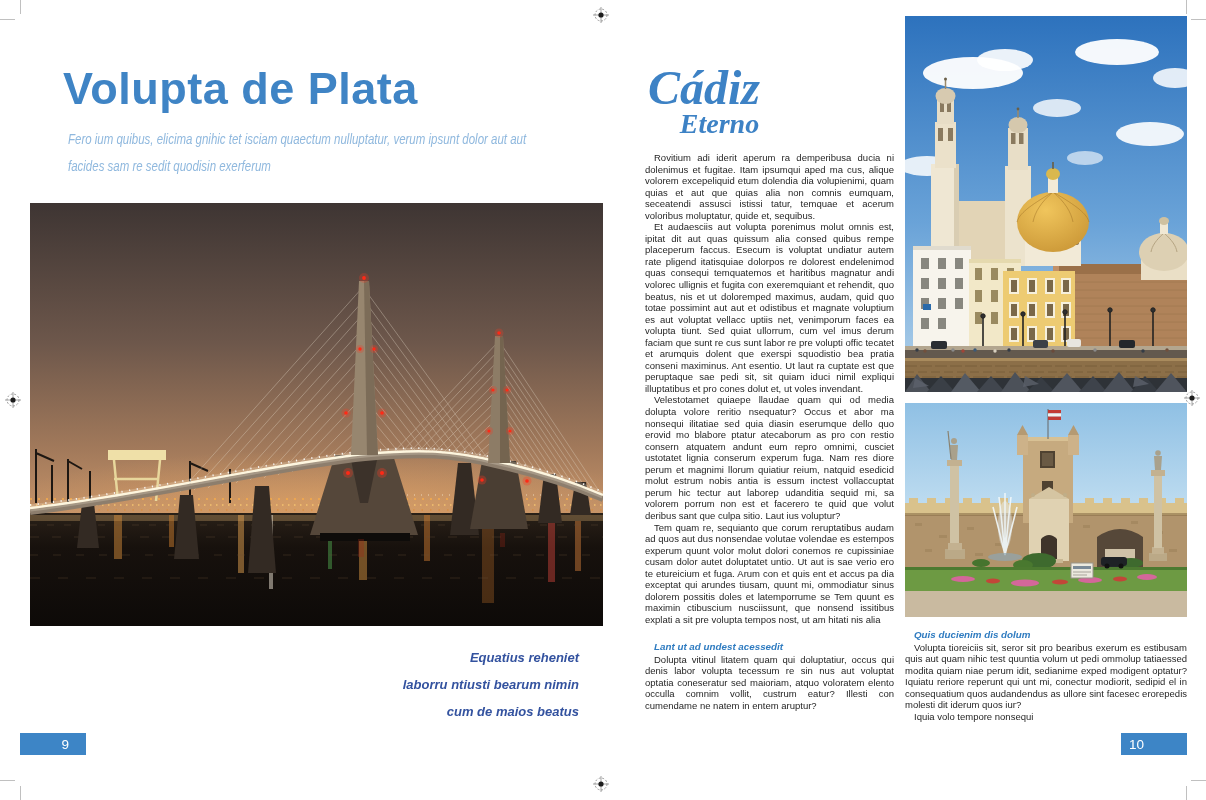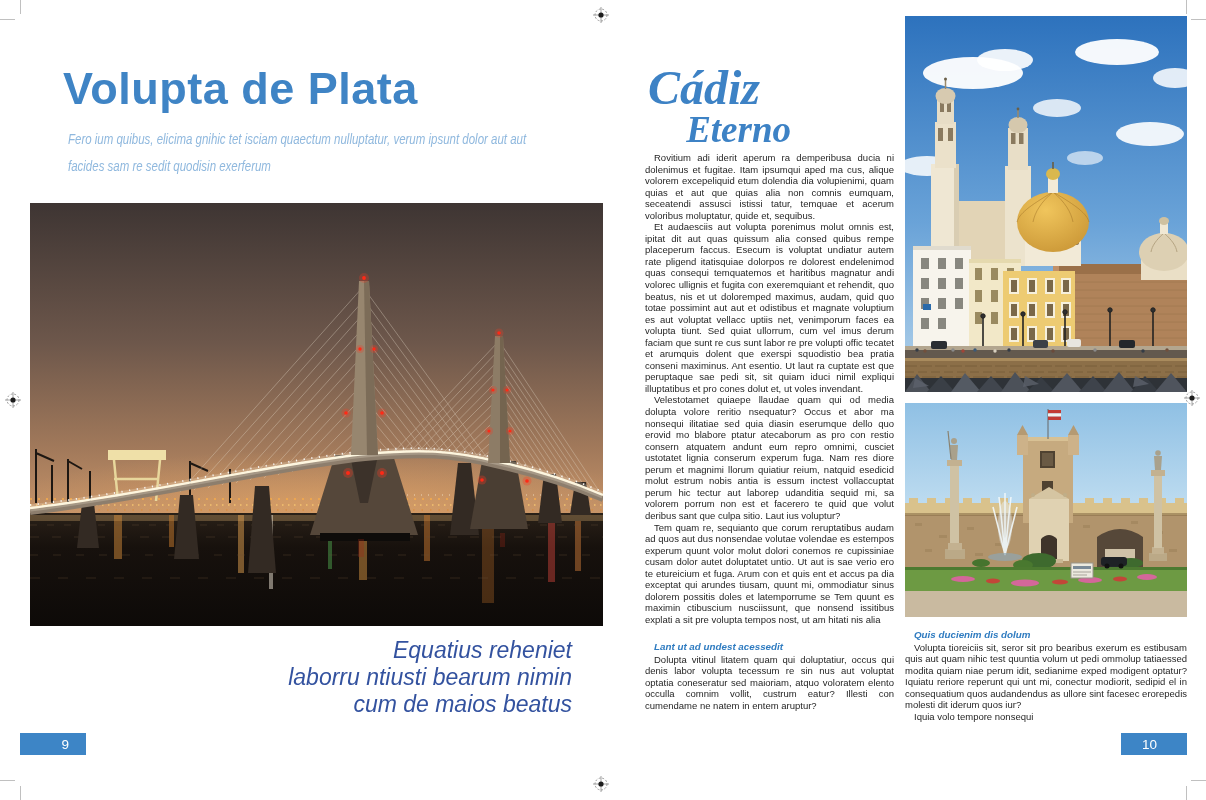--- a/index.html
+++ b/index.html
@@ -10,35 +10,35 @@
   figure{margin:0;position:absolute;overflow:hidden}
   figure svg{display:block;width:100%;height:100%}
 
   
   .kicker{position:absolute;left:63px;top:63px;margin:0;font-size:45px;font-weight:700;
           letter-spacing:.5px;color:#3f84c5}
   .standfirst{position:absolute;left:68px;top:126px;font-size:14px;line-height:27px;
           font-style:italic;color:#8fb8de;transform:scaleX(.82);transform-origin:left top}
   .standfirst span{display:block;white-space:nowrap}
   .bridge{left:30px;top:203px;width:573px;height:423px}
-  .pullquote{position:absolute;left:253px;top:633px;width:315px;margin:4px;font-size:23px;
-          line-height:27px;font-weight:400;font-style:italic;color:#33529f;text-align:right}
+  .pullquote{position:absolute;left:253px;top:633px;width:315px;margin:11px;font-size:13px;
+          line-height:27px;font-weight:700;font-style:italic;color:#33529f;text-align:right}
   .pullquote span{display:block}
 
   
   .folio{position:absolute;top:733px;width:66px;height:22px;background:#3d85c6;color:#fff;
          font-size:13.5px;display:flex;align-items:center;box-sizing:border-box}
   .folio.fleft{left:20px;justify-content:flex-end;padding-right:17px}
-  .folio.fright{left:1121px;justify-content:flex-start;padding-left:21px}
+  .folio.fright{left:1121px;justify-content:flex-start;padding-left:8px}
 
   
   .headline{position:absolute;left:648px;top:64px;width:146px;
             font-family:"Liberation Serif",serif;font-style:italic;color:#3d82c5}
   .headline .main{font-size:48px;font-weight:700;line-height:1.02;margin:0}
-  .headline .sub{font-size:37px;font-weight:700;margin:-5px 3px 0 0;text-align:right}
+  .headline .sub{font-size:28px;font-weight:700;margin:-5px 3px 0 0;text-align:center}
   .bodycol{position:absolute;left:645px;top:152px;width:249px;font-size:9.5px;
            line-height:11.55px;text-align:justify;color:#262626}
   .bodycol p,.subsec p{margin:0;text-indent:9px}
   .subsec{position:absolute;width:249px;font-size:9.5px;line-height:11.55px;
           text-align:justify;color:#262626}
   .subsec .subhead{font-weight:700;font-style:italic;color:#2e7bc0;font-size:9.8px;
           margin:0 0 1px;text-indent:9px}
   #subsec1{left:645px;top:641px}
   #subsec2{left:905px;top:629px;width:282px}
   .cathedral{left:905px;top:16px;width:282px;height:376px}

